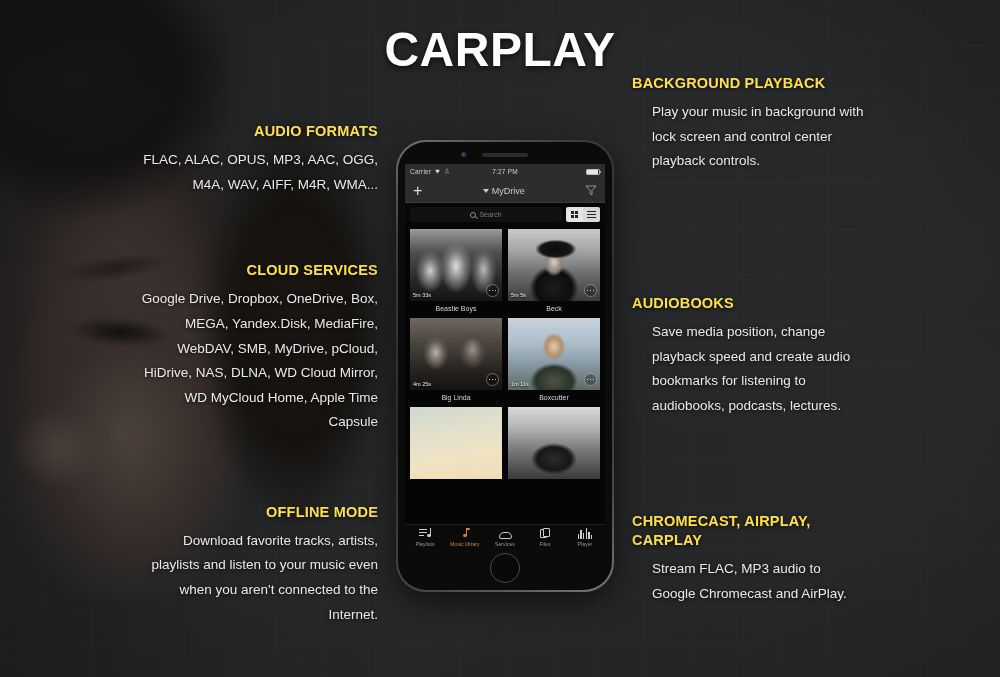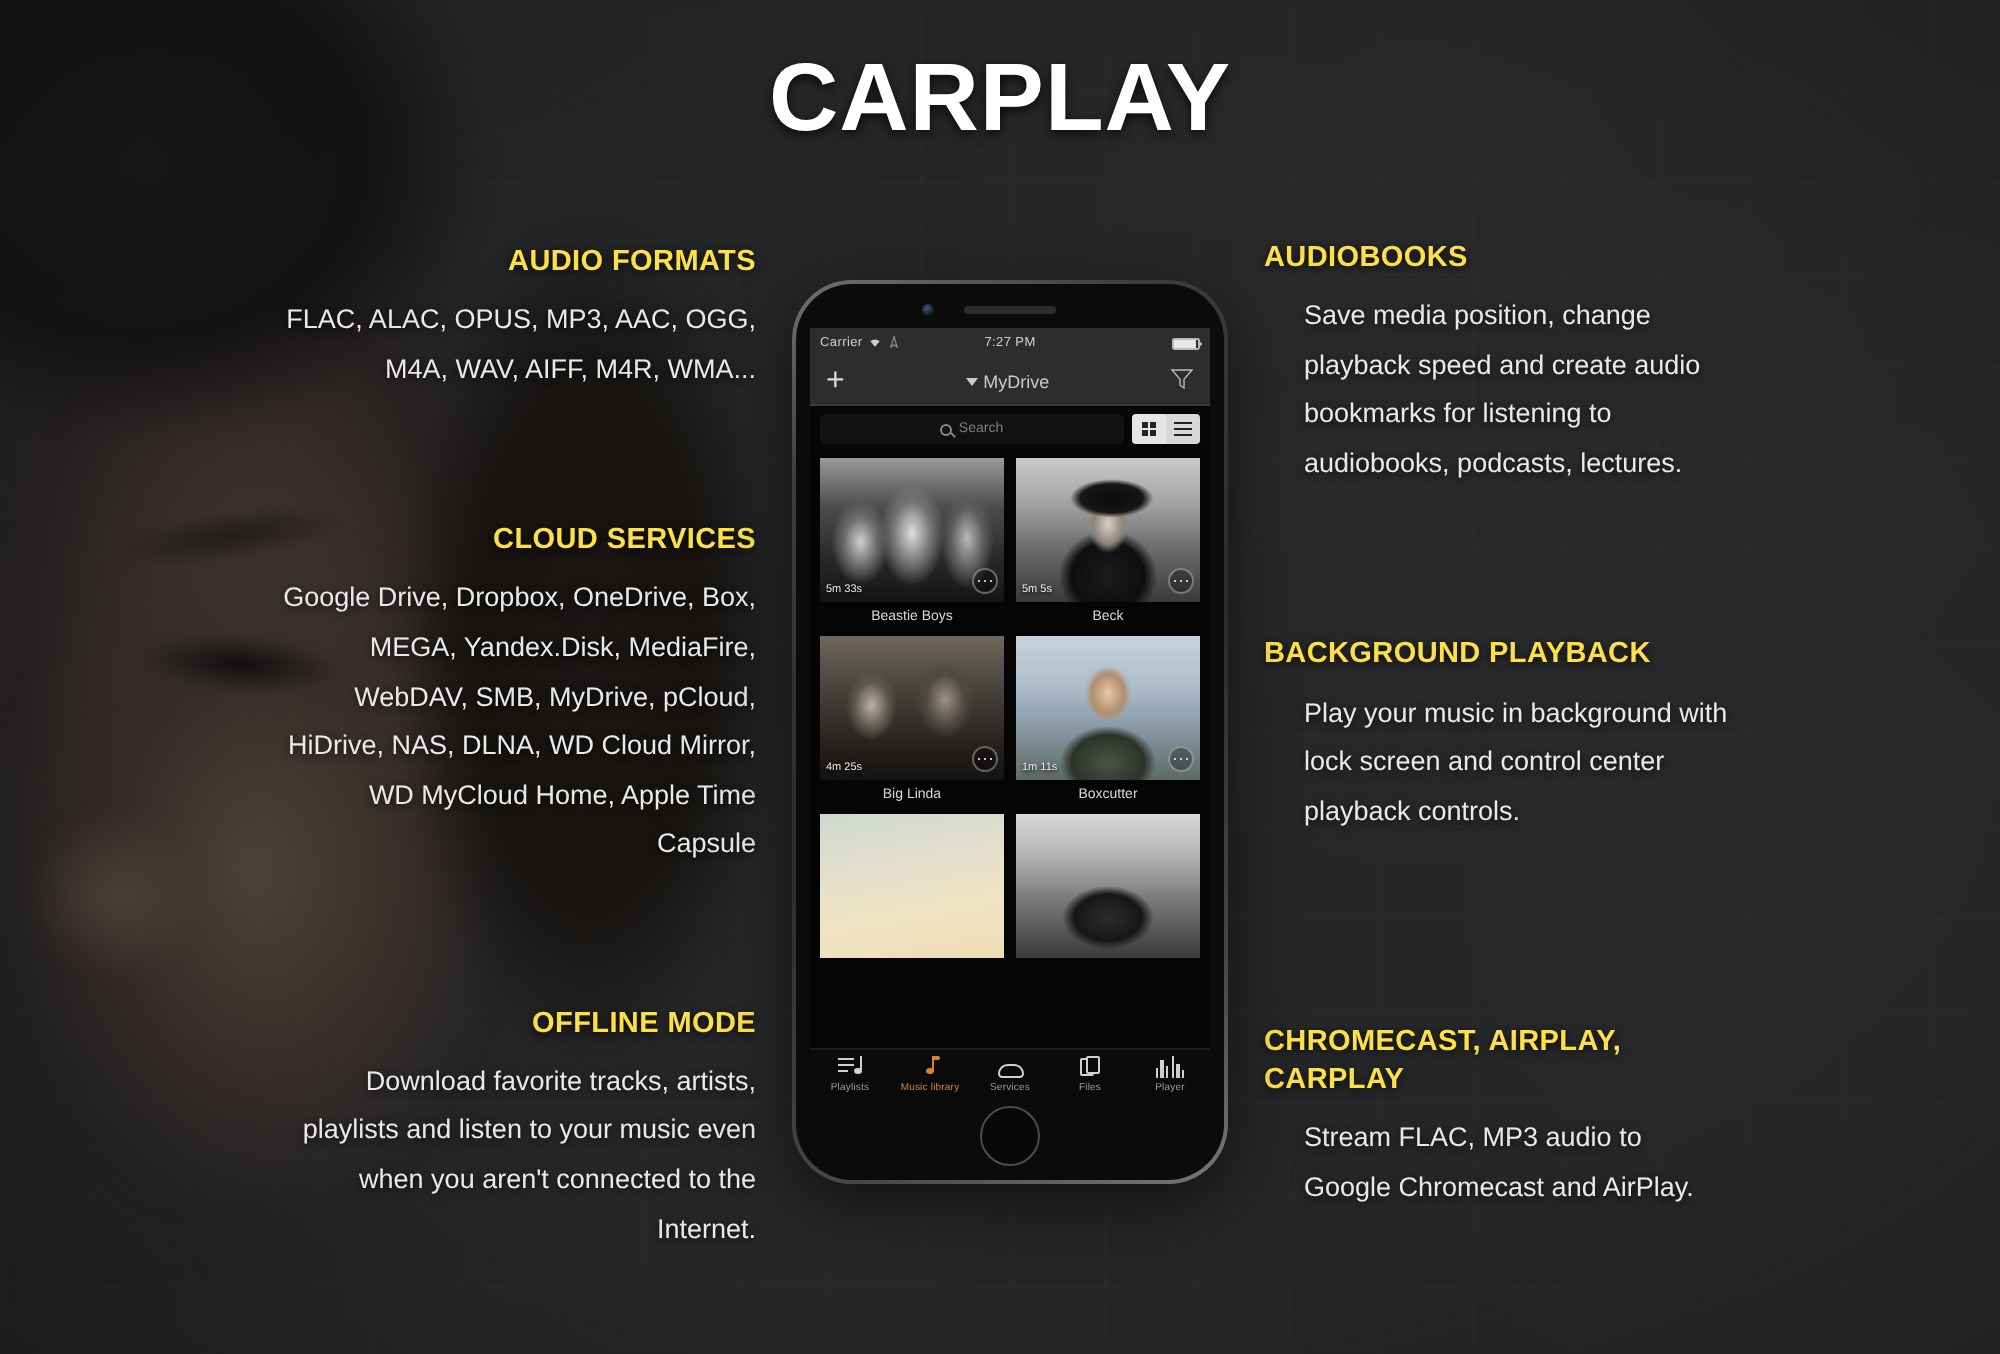--- a/index.html
+++ b/index.html
@@ -361,28 +361,28 @@
 
   <div class="feature" id="f-offline-mode">
     <div class="f-title">OFFLINE MODE</div>
     <div class="f-body">Download favorite tracks, artists, playlists and listen to your music even when you aren't connected to the Internet.</div>
   </div>
 
 </div>
 
 <div id="col-right" class="feat-col">
 
+  <div class="feature" id="f-background-play">
+    <div class="f-title">BACKGROUND PLAYBACK</div>
+    <div class="f-body">Play your music in background with lock screen and control center playback controls.</div>
+  </div>
+
   <div class="feature" id="f-audiobooks">
     <div class="f-title">AUDIOBOOKS</div>
     <div class="f-body">Save media position, change playback speed and create audio bookmarks for listening to audiobooks, podcasts, lectures.</div>
-  </div>
-
-  <div class="feature" id="f-background-play">
-    <div class="f-title">BACKGROUND PLAYBACK</div>
-    <div class="f-body">Play your music in background with lock screen and control center playback controls.</div>
   </div>
 
   <div class="feature" id="f-chromecast">
     <div class="f-title">CHROMECAST, AIRPLAY, CARPLAY</div>
     <div class="f-body">Stream FLAC, MP3 audio to Google Chromecast and AirPlay.</div>
   </div>
 
 </div>
 
 <div id="phone">

